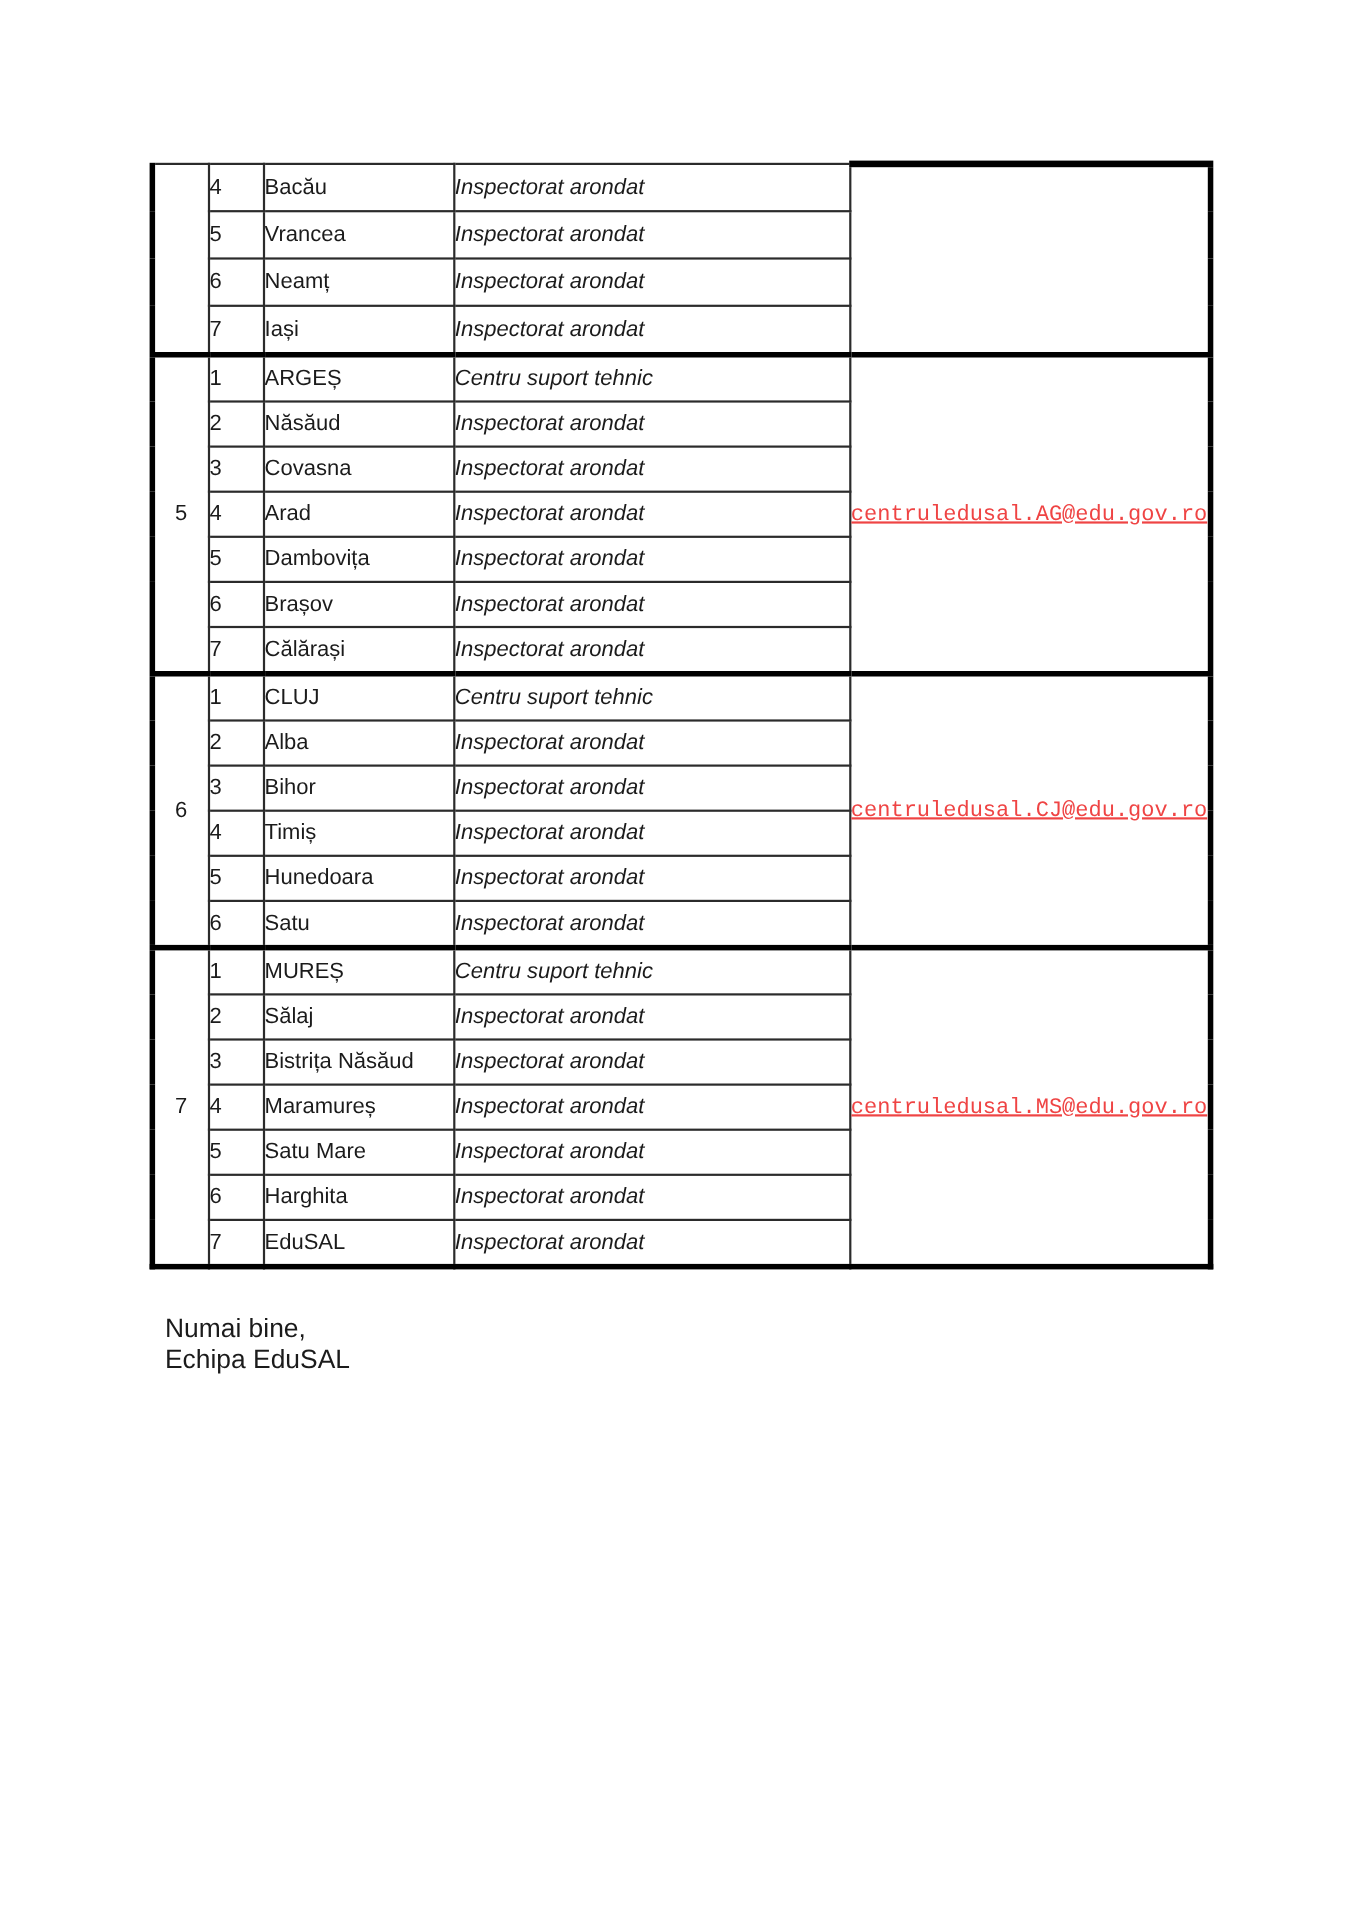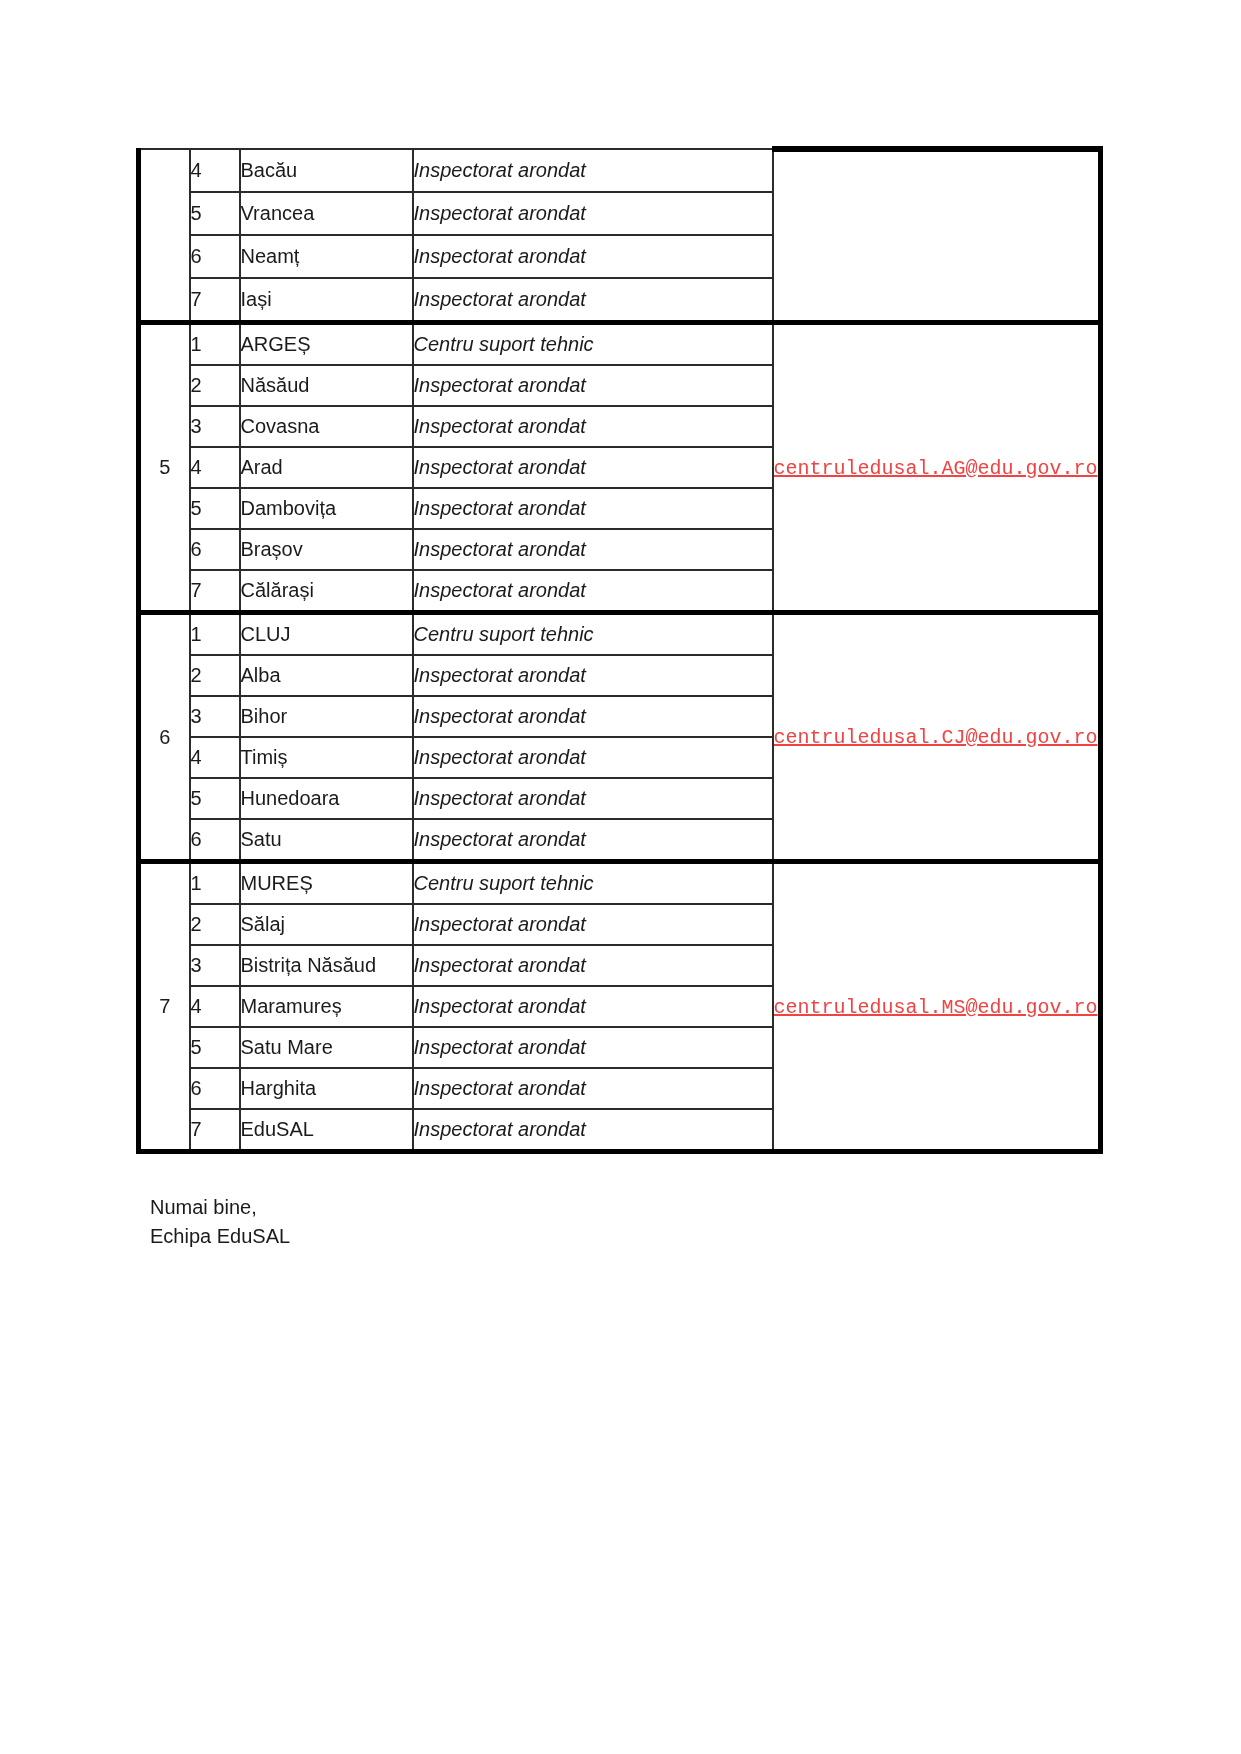--- a/index.html
+++ b/index.html
@@ -60,21 +60,21 @@
   a.email {
     color: #ef4444;
     text-decoration: underline;
     font-size: 20px;
     font-family: Liberation Mono, monospace;
   }
   .closing {
     position: absolute;
     left: 150px;
     top: 1193px;
-    font-size: 20px;
+    font-size: 24px;
     line-height: 29px;
     color: #1b1b1b;
   }
 </style>
 </head>
 <body>
 
 <div class="page">
 
   <div class="table-wrap">

